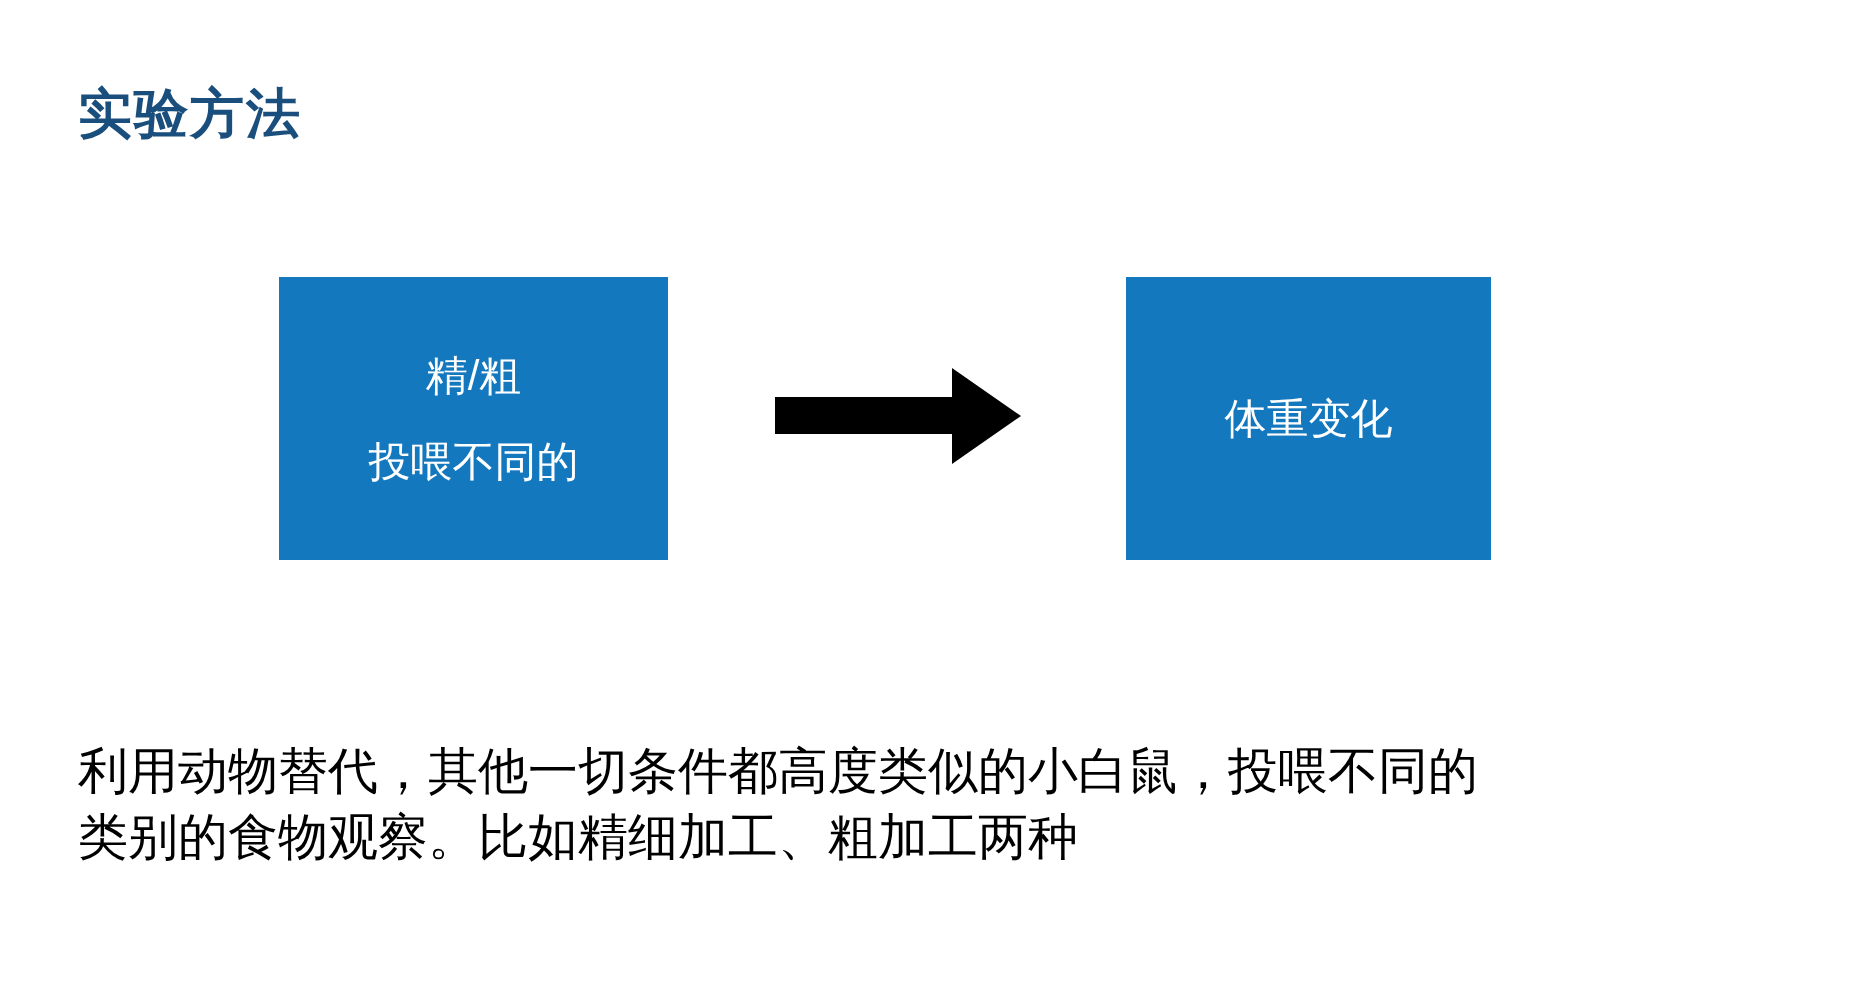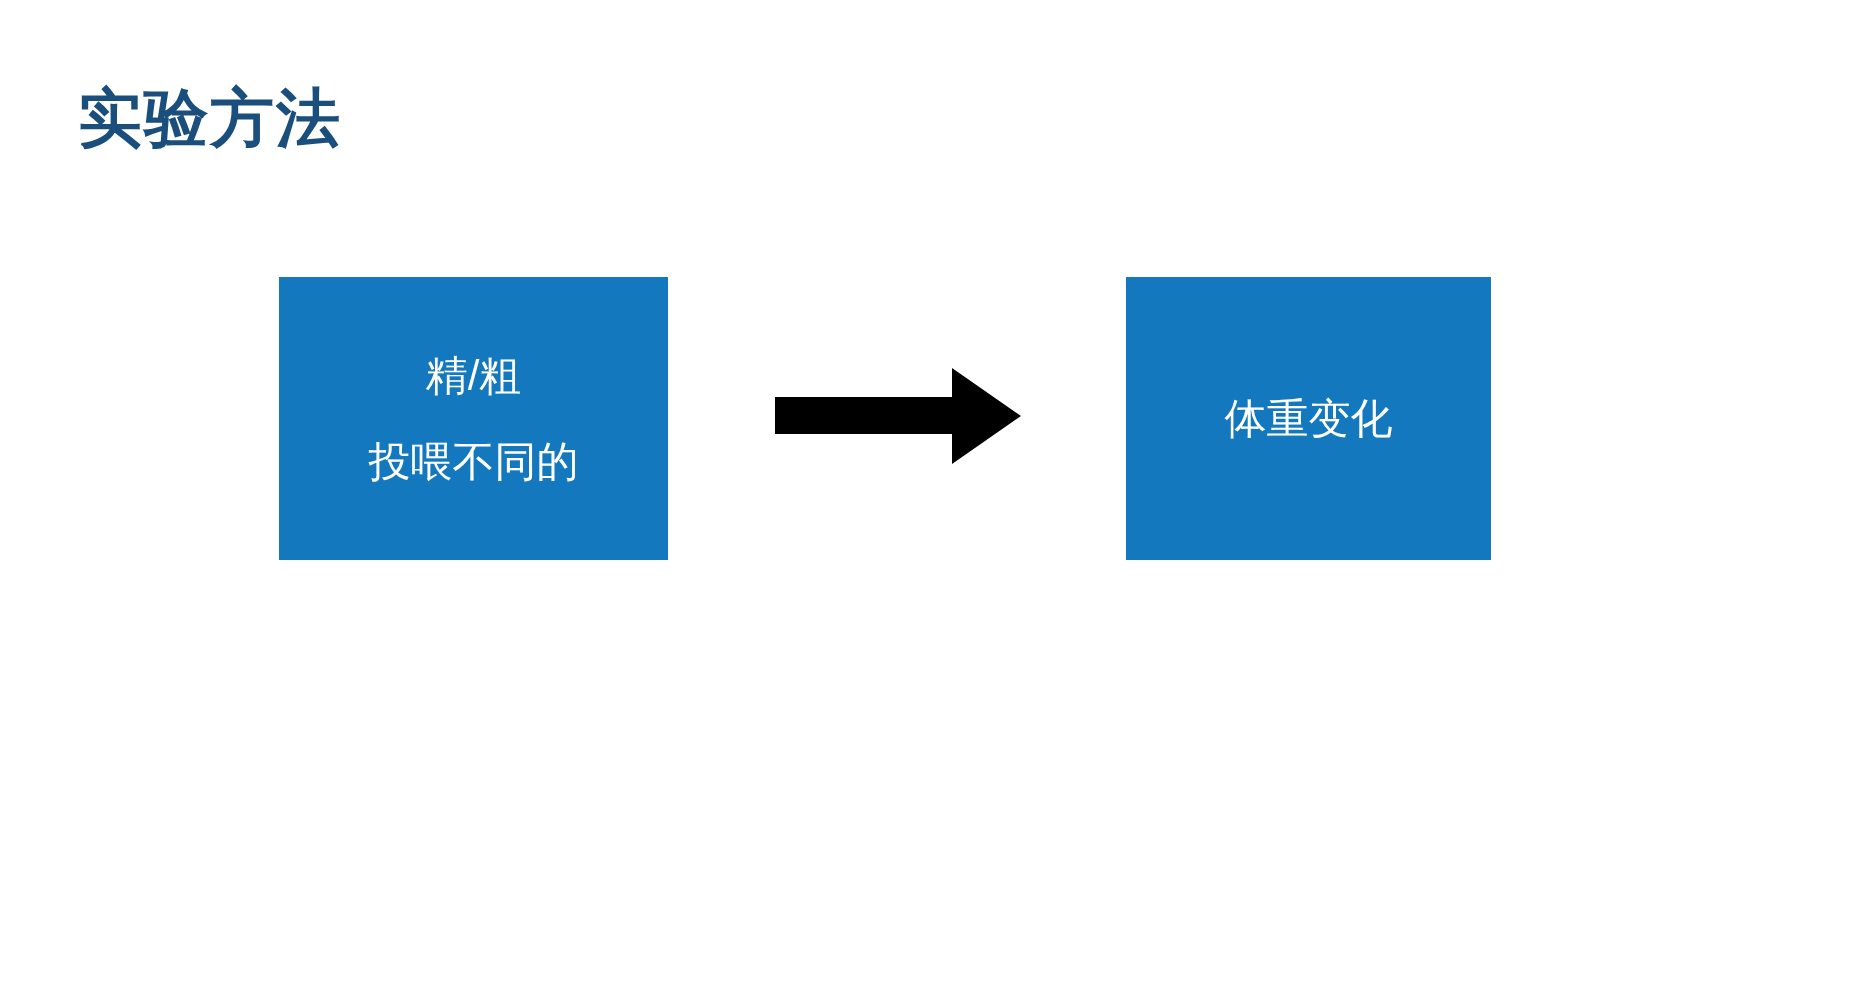--- a/index.html
+++ b/index.html
@@ -19,21 +19,21 @@
     width: 1866px;
     height: 1000px;
     background: #ffffff;
   }
 
   
   .slide-title {
     position: absolute;
     left: 78px;
     top: 82px;
-    font-size: 64px;
+    font-size: 54px;
     font-weight: bold;
     letter-spacing: 2px;
     line-height: 1.15;
     color: #1A4E7D;
     white-space: nowrap;
   }
 
   
   .diagram {
     position: absolute;
@@ -118,14 +118,18 @@
         <polygon points="3,29 180,29 180,0 249,48 180,96 180,66 3,66" fill="#000000"></polygon>
       </svg>
     </div>
 
     <div class="proc-box" id="box-right">
       <div class="box-line">体重变化</div>
     </div>
 
   </div>
 
+  <div class="body-text">
+    <div class="pline">利用动物替代，其他一切条件都高度类似的小白鼠，投喂不同的</div>
+    <div class="pline">类别的食物观察。比如精细加工、粗加工两种</div>
+  </div>
 
 </div>
 
 </body></html>

